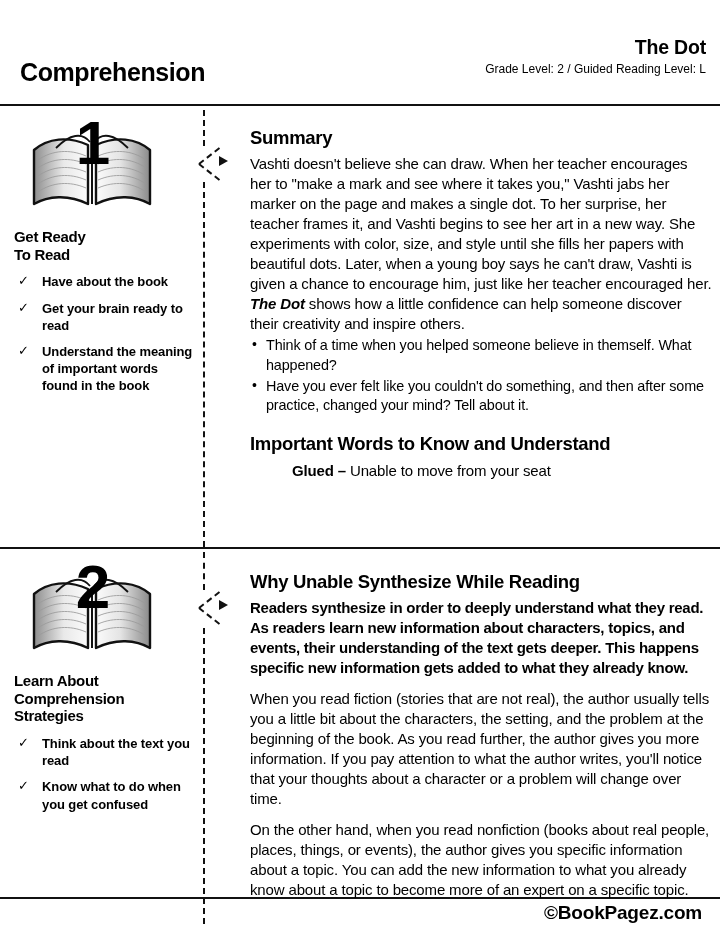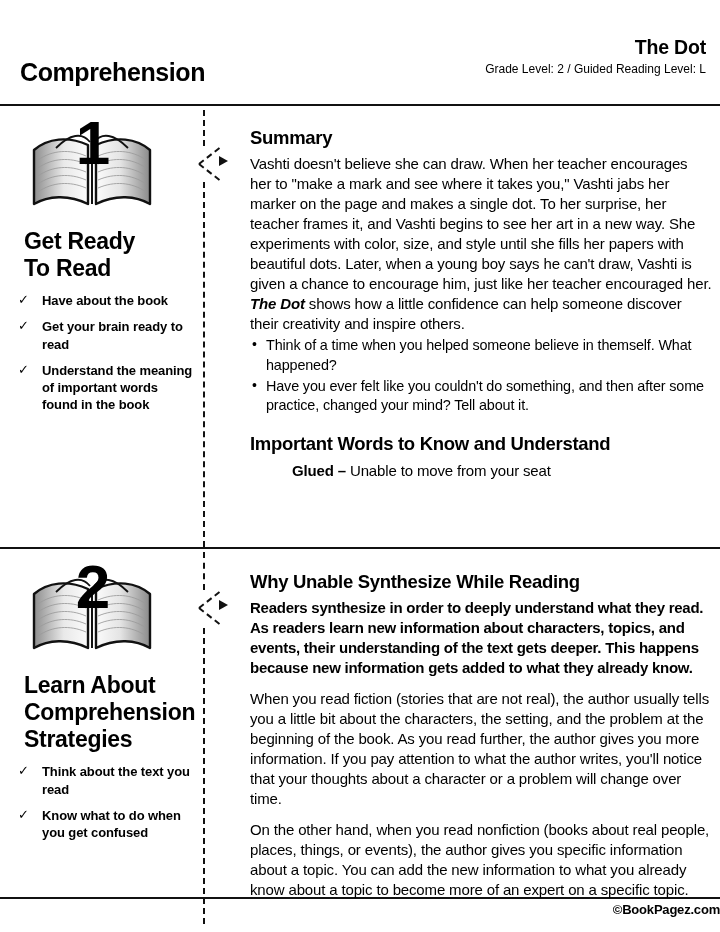--- a/index.html
+++ b/index.html
@@ -156,25 +156,25 @@
     font-size: 62px;
     font-weight: bold;
     font-family: "Liberation Sans", sans-serif;
     color: #000;
     line-height: 1;
     letter-spacing: -2px;
   }
 
   
   .left-heading {
-    font-size: 23px;
+    font-size: 15px;
     font-weight: bold;
     line-height: 1.18;
     margin-top: 10px;
-    margin-left: 10px;
+    margin-left: 0;
     letter-spacing: -0.3px;
   }
   .check-list {
     list-style: none;
     margin: 10px 0 0 0;
     padding: 0;
   }
   .check-list li {
     position: relative;
     padding-left: 28px;
@@ -253,21 +253,22 @@
   }
 
   
   .footer {
     position: absolute;
     left: 0;
     top: 902px;
     width: 720px;
     text-align: right;
     box-sizing: border-box;
-    font-size: 13px;
+    padding-right: 18px;
+    font-size: 19px;
     font-weight: bold;
     letter-spacing: -0.2px;
   }
 </style>
 </head>
 <body>
 
 <div class="page">
 
   <div class="header">
@@ -442,21 +443,21 @@
         </li>
         <li>
           <span class="tick">✓</span>
           <span>Know what to do when you get confused</span>
         </li>
       </ul>
     </div>
 
     <div class="right-col">
       <h2 class="content-heading">Why Unable Synthesize While Reading</h2>
-      <p class="body-text bold-intro">Readers synthesize in order to deeply understand what they read.  As readers learn new information about characters, topics, and events, their understanding of the text gets deeper.  This happens because new information gets added to what they already know.</p>
+      <p class="body-text bold-intro">Readers synthesize in order to deeply understand what they read.  As readers learn new information about characters, topics, and events, their understanding of the text gets deeper.  This happens specific new information gets added to what they already know.</p>
       <p class="body-text">When you read fiction (stories that are not real), the author usually tells you a little bit about the characters, the setting, and the problem at the beginning of the book.  As you read further, the author gives you more information.  If you pay attention to what the author writes, you'll notice that your thoughts about a character or a problem will change over time.</p>
       <p class="body-text">On the other hand, when you read nonfiction (books about real people, places, things, or events), the author gives you specific information about a topic.  You can add the new information to what you already know about a topic to become more of an expert on a specific topic.</p>
     </div>
   </div>
 
   <div class="footer">©BookPagez.com</div>
 
 </div>
 
 </body></html>

